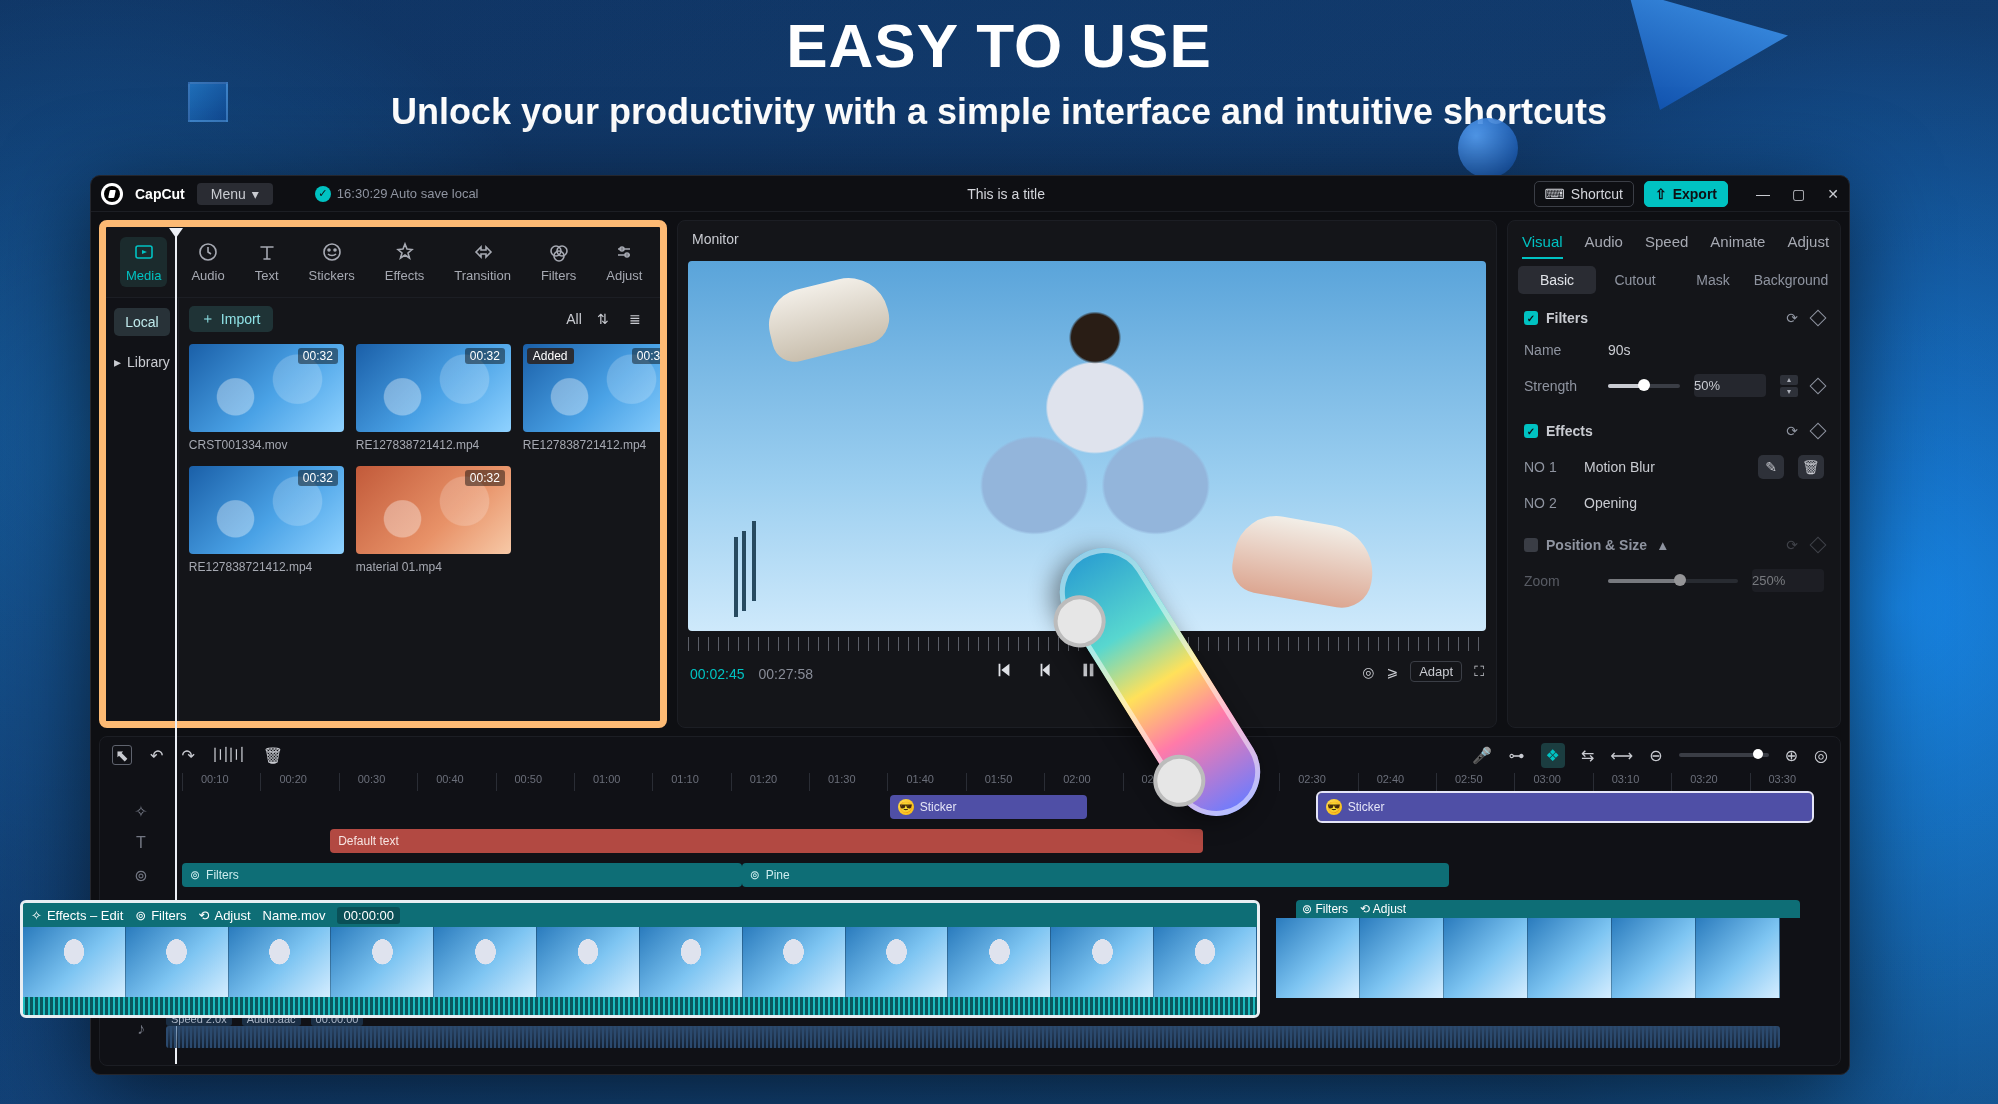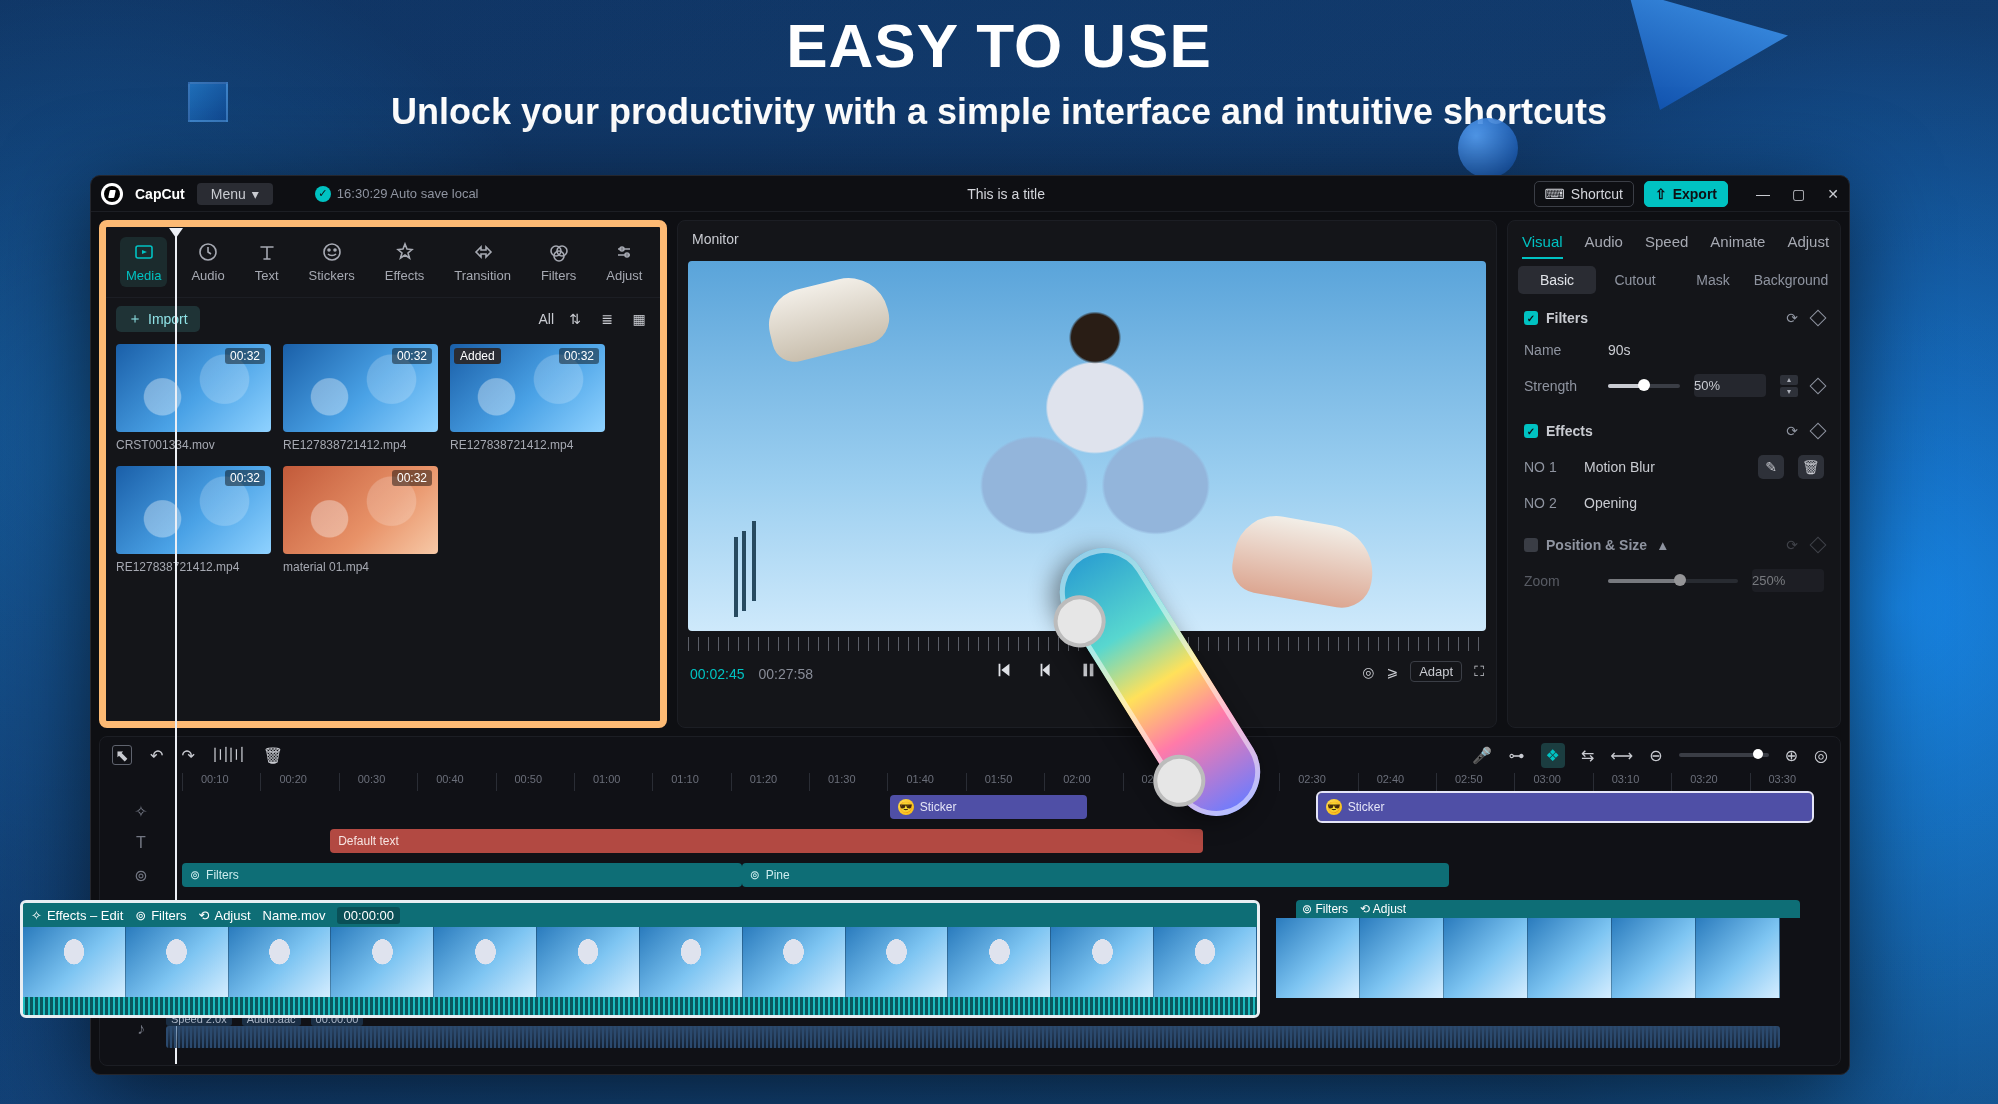--- a/index.html
+++ b/index.html
@@ -313,20 +313,27 @@
         <div class="mode-tab">
           <svg>
               <path d="M5 8h12M5 14h12"></path>
               <circle cx="9" cy="8" r="2"></circle>
               <circle cx="14" cy="14" r="2"></circle>
             </svg>
           <span>Adjust</span>
         </div>
       </div>
       <div class="left-body">
+        <div class="lib-sidebar">
+          <div class="chip">Local</div>
+          <div class="lib-item">
+            <span>▸</span>
+            <span>Library</span>
+          </div>
+        </div>
         <div class="browser">
           <div class="browser-bar">
             <span class="import-chip">
               <span>＋</span>
               <span>Import</span>
             </span>
             <div class="tools">
               <span>All</span>
               <span class="iconbox">
                   <span>⇅</span>

